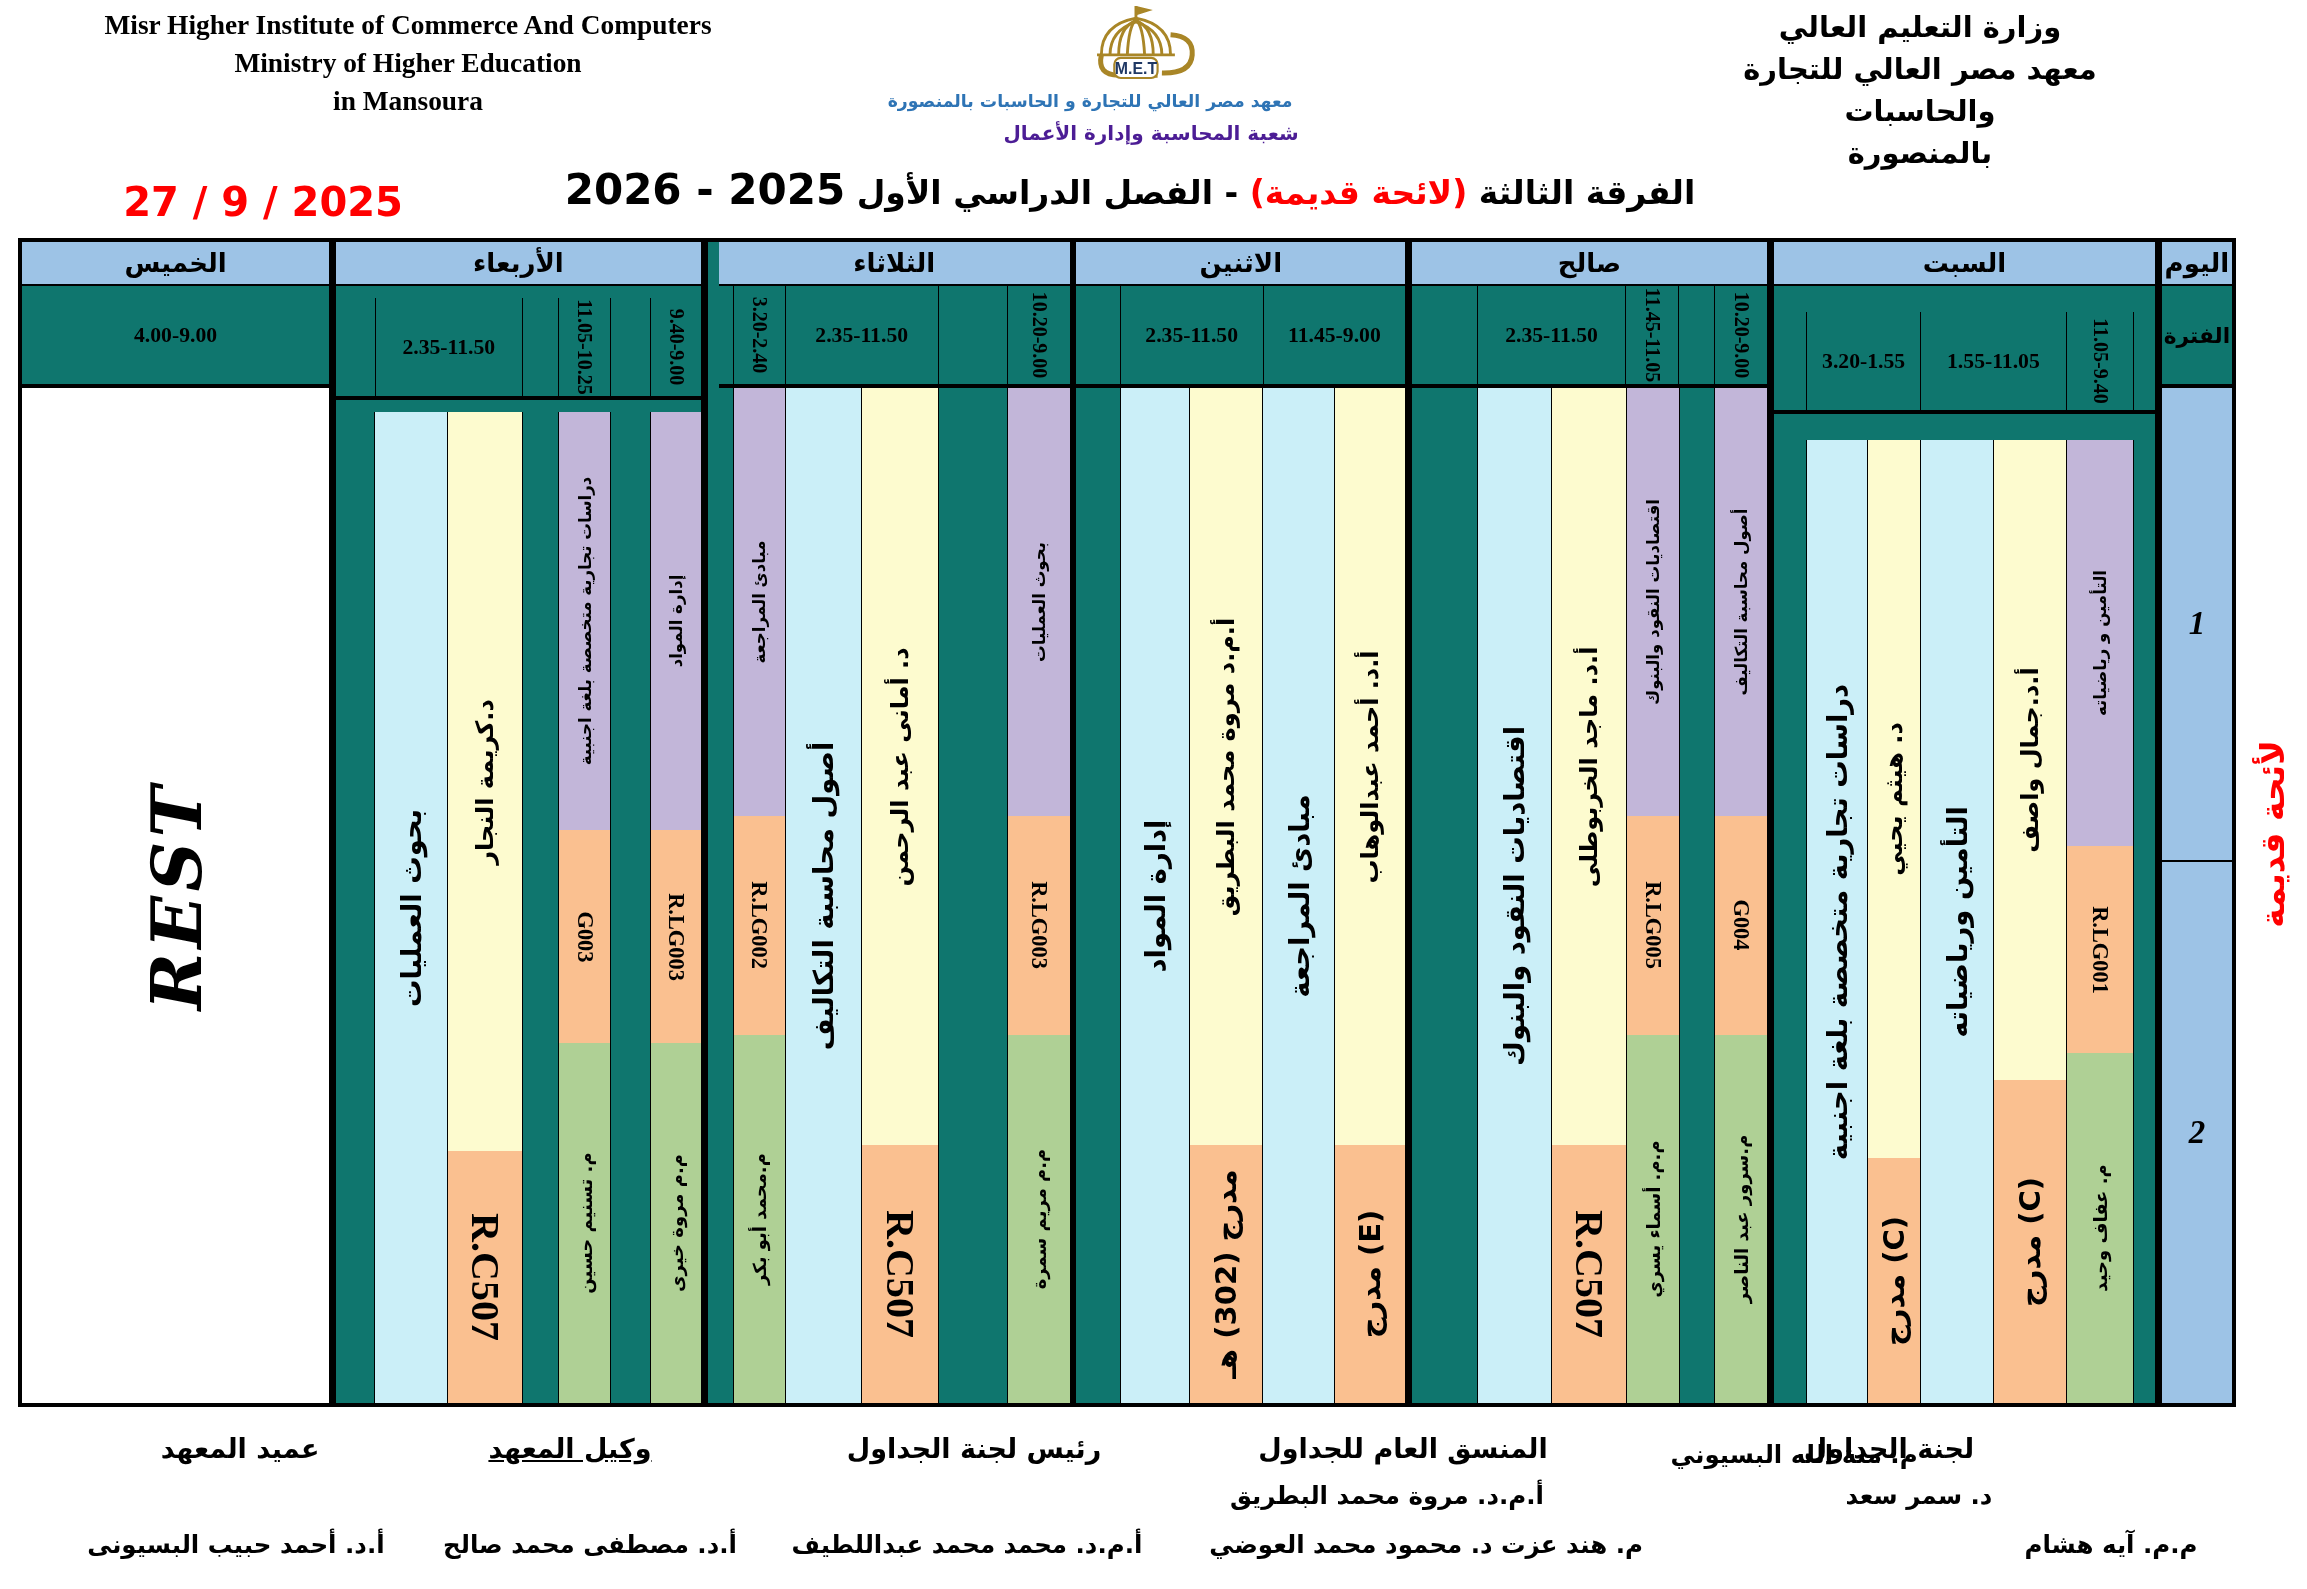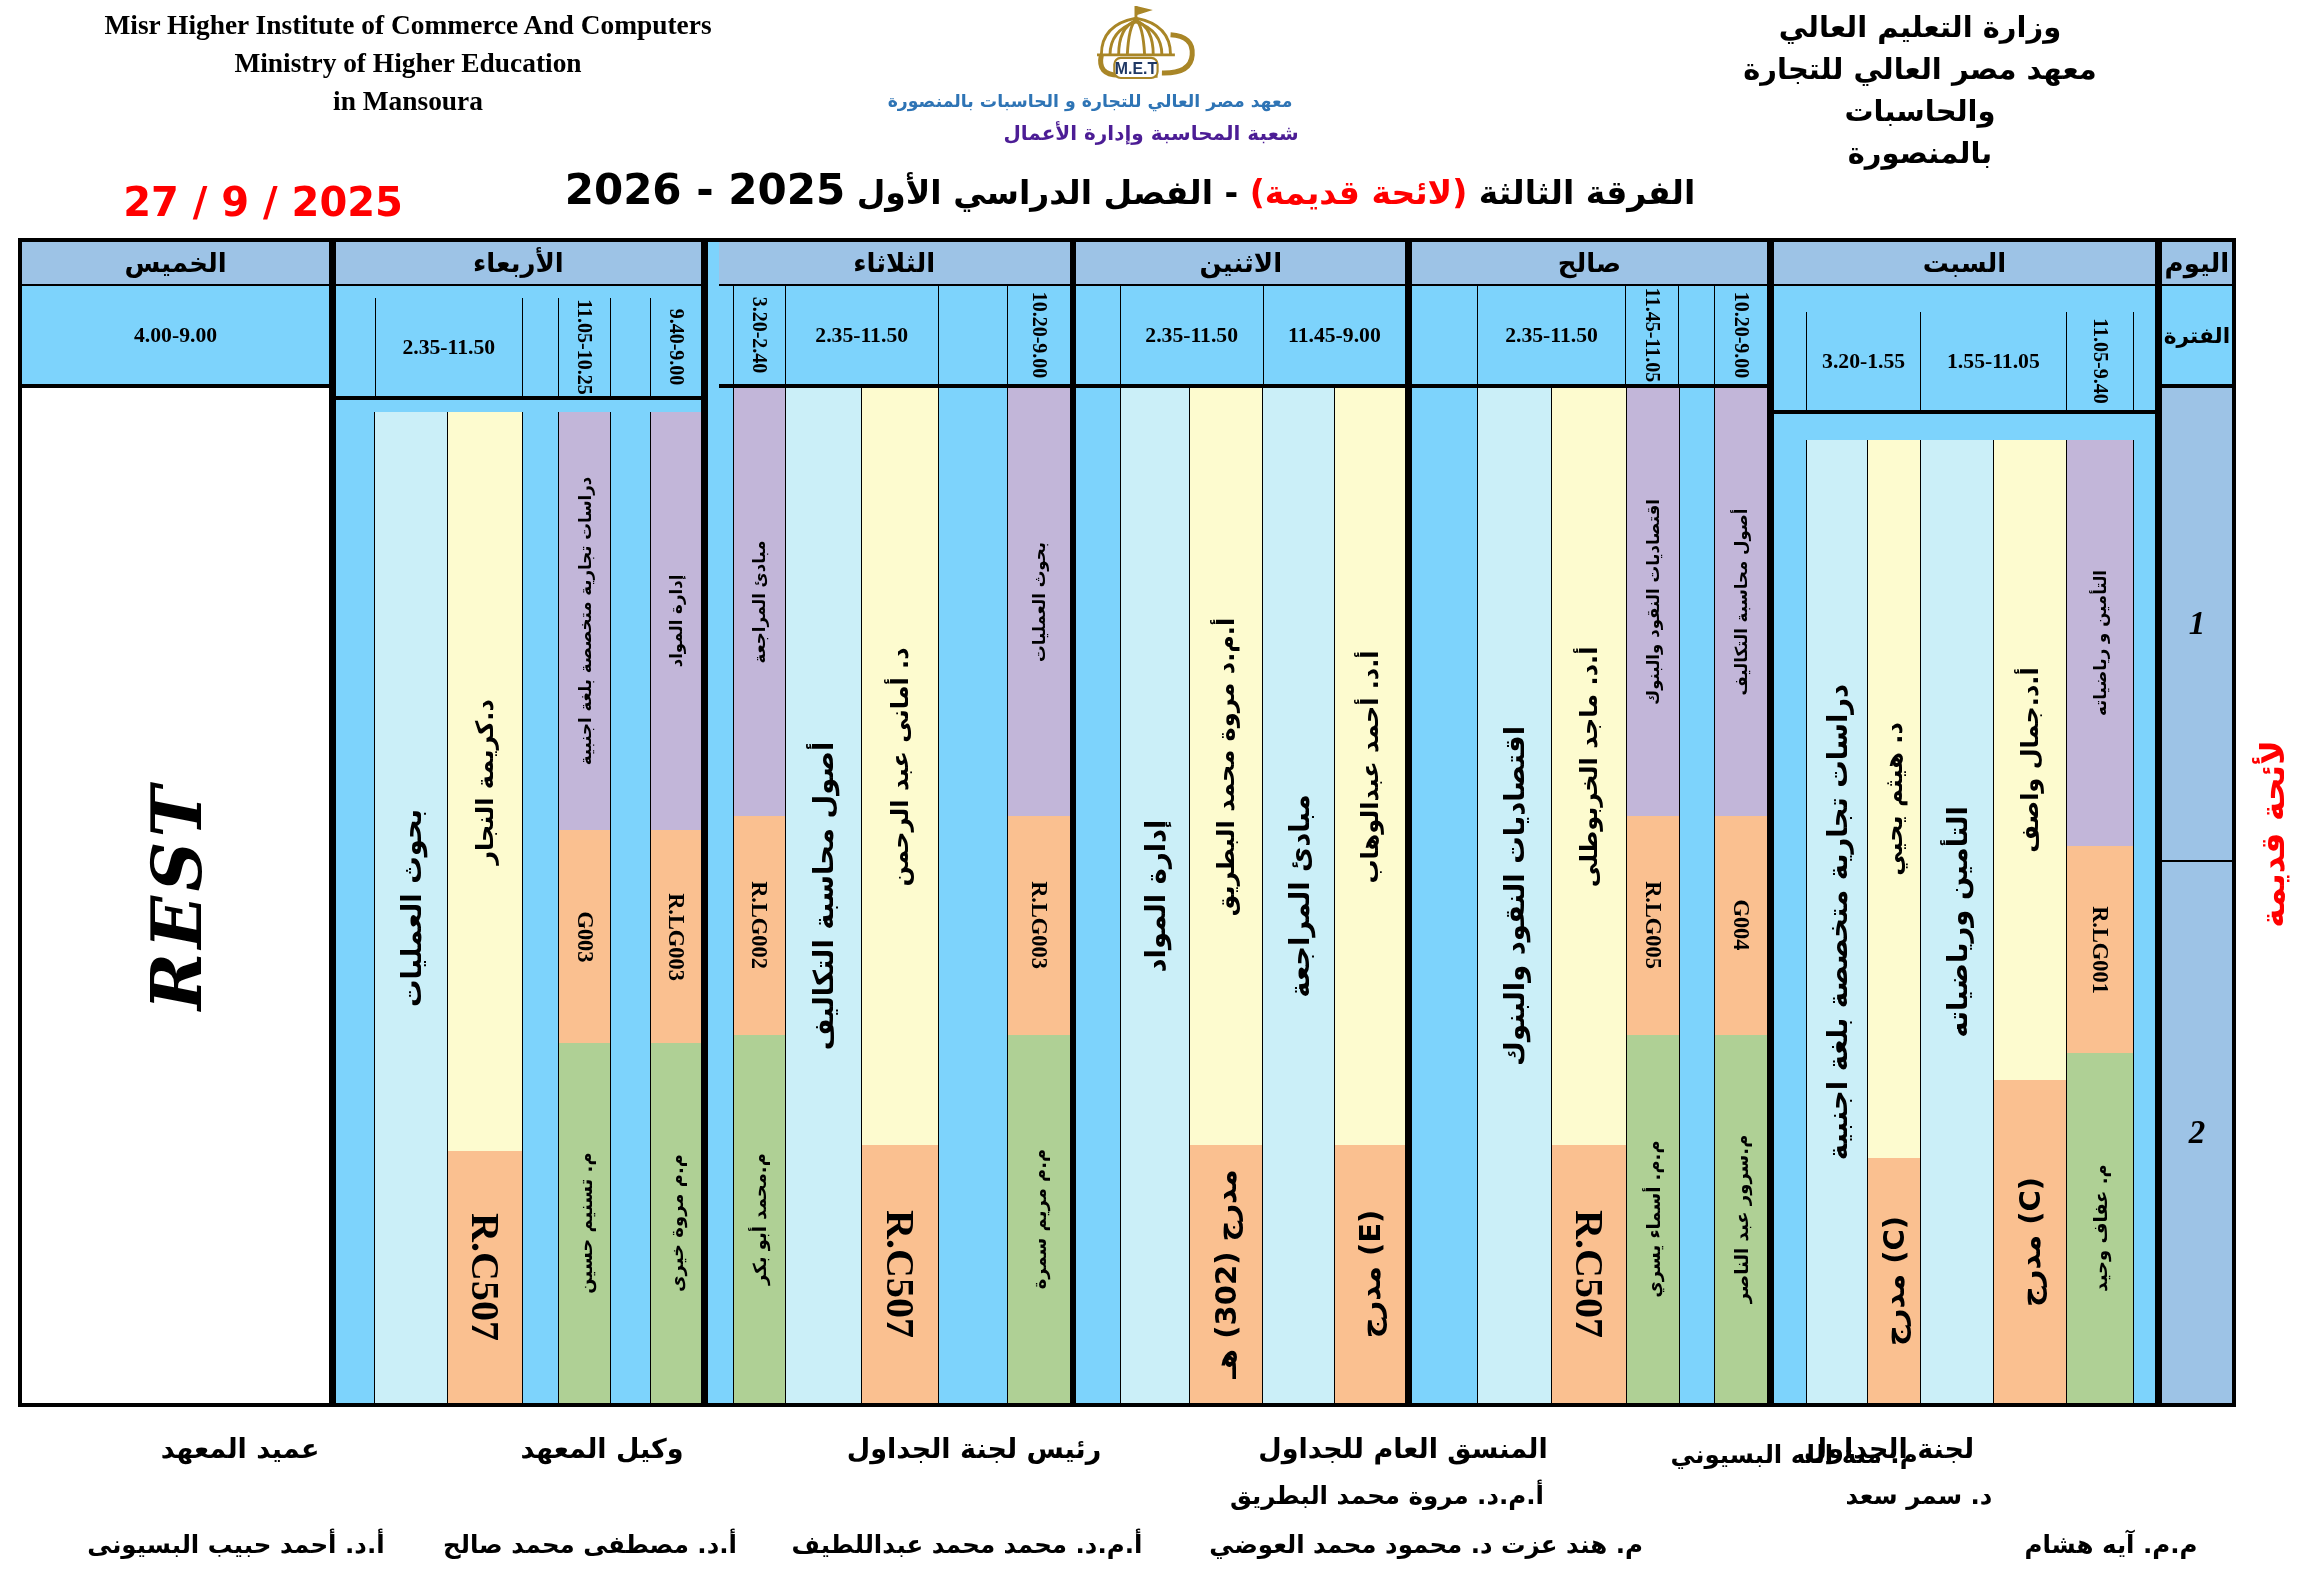--- a/index.html
+++ b/index.html
@@ -9,21 +9,21 @@
   
   .en-head{font-family:"Liberation Serif",serif;font-weight:bold;font-size:27.4px;line-height:38px;color:#000;text-align:center;}
   .ar-head{font-weight:bold;font-size:29px;line-height:42px;color:#000;text-align:center;direction:rtl;}
   .dept-line{font-weight:bold;font-size:20px;color:#4c1d95;direction:rtl;white-space:nowrap;}
   .class-line{font-weight:bold;font-size:33px;color:#000;direction:rtl;white-space:nowrap;}
   .class-line .red{color:#FF0000;}
   .class-line .years{font-size:42px;direction:ltr;unicode-bidi:bidi-override;display:inline-block;}
   .date-red{color:#FF0000;font-weight:bold;font-size:40px;direction:ltr;white-space:nowrap;}
   .logo-tag{color:#2E74B5;font-weight:bold;font-size:17.3px;direction:rtl;white-space:nowrap;text-align:center;}
   
-  #tbl{top:238px;left:18px;width:2218px;height:1169px;border:4.3px solid #000;box-sizing:border-box;display:flex;background:#7dd3fc;}
+  #tbl{top:238px;left:18px;width:2218px;height:1169px;border:4.3px solid #000;box-sizing:border-box;display:flex;background:#0f766e;}
   .day-group{display:flex;flex-direction:column;flex-basis:0;min-width:0;}
   .vsep{flex:0 0 6.5px;background:#000;}
   .day-head{height:42px;background:#9DC3E6;border-bottom:2.9px solid #000;display:flex;align-items:center;justify-content:center;font-weight:bold;font-size:26px;direction:rtl;}
   .time-row{height:98px;border-bottom:4.3px solid #000;display:flex;}
   .time-cell{flex-basis:0;min-width:0;position:relative;display:flex;align-items:center;justify-content:center;font-family:"Liberation Serif",serif;font-weight:bold;font-size:21.7px;white-space:nowrap;}
   .body-row{flex:1;display:flex;min-height:0;}
   .col{flex-basis:0;min-width:0;position:relative;display:flex;flex-direction:column;}
   .bl{border-left:1.4px solid #000;}
   
   .vtx{position:absolute;top:50%;left:50%;white-space:nowrap;transform:translate(-50%,-50%) rotate(-90deg);}
@@ -367,21 +367,21 @@
     <div class="p-cell p-1">1</div>
     <div class="p-cell p-2">2</div>
   </div>
 </div>
   </div>
 
 <div id="side-note" class="abs">لأئحة قديمة</div>
 
 <div>
   <span class="abs ctr sig role" style="left:240px;top:1433px;">عميد المعهد</span>
-  <span class="abs ctr sig role" style="left:602px;top:1433px;">وكيل المعهد</span>
+  <span class="abs ctr sig role" style="left:570px;top:1433px;text-decoration:underline;">وكيل المعهد</span>
   <span class="abs ctr sig role" style="left:974px;top:1433px;">رئيس لجنة الجداول</span>
   <span class="abs ctr sig role" style="left:1403px;top:1433px;">المنسق العام للجداول</span>
   <span class="abs ctr sig role" style="left:1889px;top:1433px;">لجنة الجداول</span>
 
   <span class="abs ctr sig name" style="left:1387px;top:1481px;">أ.م.د. مروة محمد البطريق</span>
   <span class="abs ctr sig name" style="left:1919px;top:1481px;">د. سمر سعد</span>
 
   <span class="abs ctr sig name" style="left:236px;top:1530px;">أ.د. أحمد حبيب البسيونى</span>
   <span class="abs ctr sig name" style="left:590px;top:1530px;">أ.د. مصطفى محمد صالح</span>
   <span class="abs ctr sig name" style="left:967px;top:1530px;">أ.م.د. محمد محمد عبداللطيف</span>

